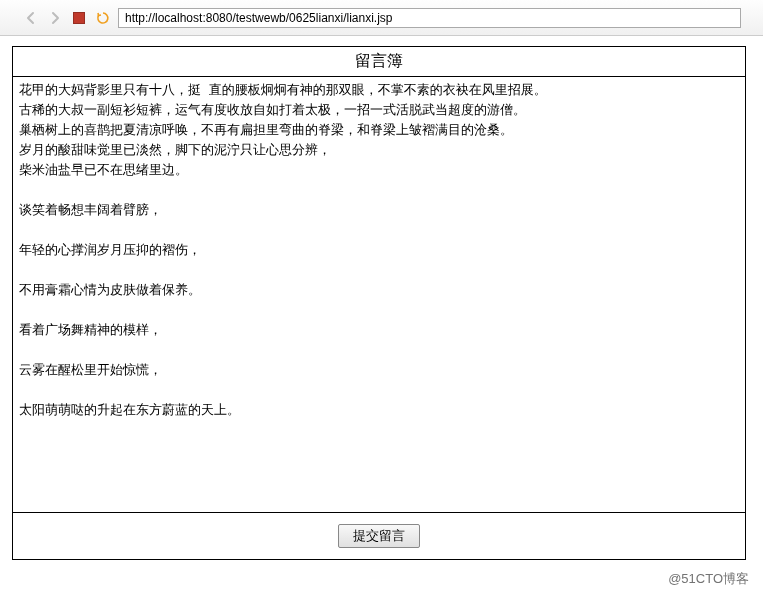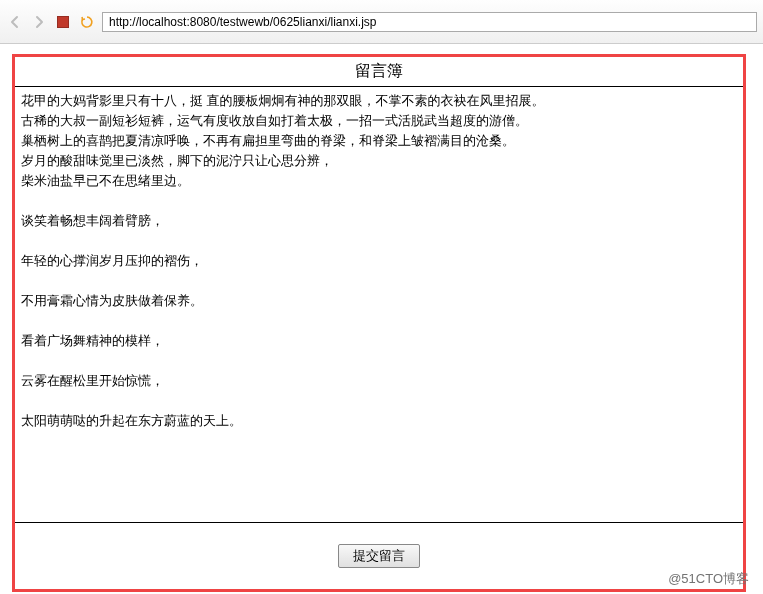--- a/index.html
+++ b/index.html
@@ -6,26 +6,26 @@
     body {
       font-family: "Microsoft YaHei", "SimSun", Arial, sans-serif;
       font-size: 12px;
       background: #fff;
       width: 763px;
       height: 594px;
       overflow: hidden;
       position: relative;
     }
     .toolbar {
-      height: 44px;
+      height: 36px;
       background: linear-gradient(#fefefe, #f0f0f0);
       border-bottom: 1px solid #ccc;
       display: flex;
       align-items: center;
-      padding: 0 6px;
+      padding: 0 22px;
       gap: 6px;
     }
     .nav-btn {
       width: 18px;
       height: 18px;
       display: flex;
       align-items: center;
       justify-content: center;
       cursor: pointer;
     }
@@ -44,52 +44,52 @@
       padding: 2px 6px;
       font-size: 12px;
       font-family: Arial, sans-serif;
       color: #000;
     }
     .page-wrap {
       padding: 10px 12px;
     }
     .guestbook {
       width: 734px;
-      border: 3px solid #ef4444;
+      border: 1px solid #ef4444;
       border-collapse: collapse;
     }
     .gb-title {
       border: 1px solid #000;
       text-align: center;
       font-size: 16px;
       font-weight: normal;
       padding: 4px 0;
       font-family: "SimSun", serif;
     }
     .gb-content-cell {
       border: 1px solid #000;
       padding: 0;
     }
     .gb-textarea {
       width: 100%;
       height: 432px;
       border: none;
       resize: none;
-      font-family: Liberation Sans, sans-serif;
+      font-family: Liberation Mono, monospace;
       font-size: 13px;
       line-height: 20px;
       padding: 4px 6px;
       white-space: pre-wrap;
       overflow-y: scroll;
       outline: none;
     }
     .gb-submit-cell {
       border: 1px solid #000;
       text-align: center;
-      padding: 21px 0;
+      padding: 11px 0;
     }
     .gb-submit {
       font-family: "SimSun", serif;
       font-size: 13px;
       padding: 2px 14px;
       background: linear-gradient(#f8f8f8, #e0e0e0);
       border: 1px solid #888;
       border-radius: 2px;
       cursor: pointer;
     }

